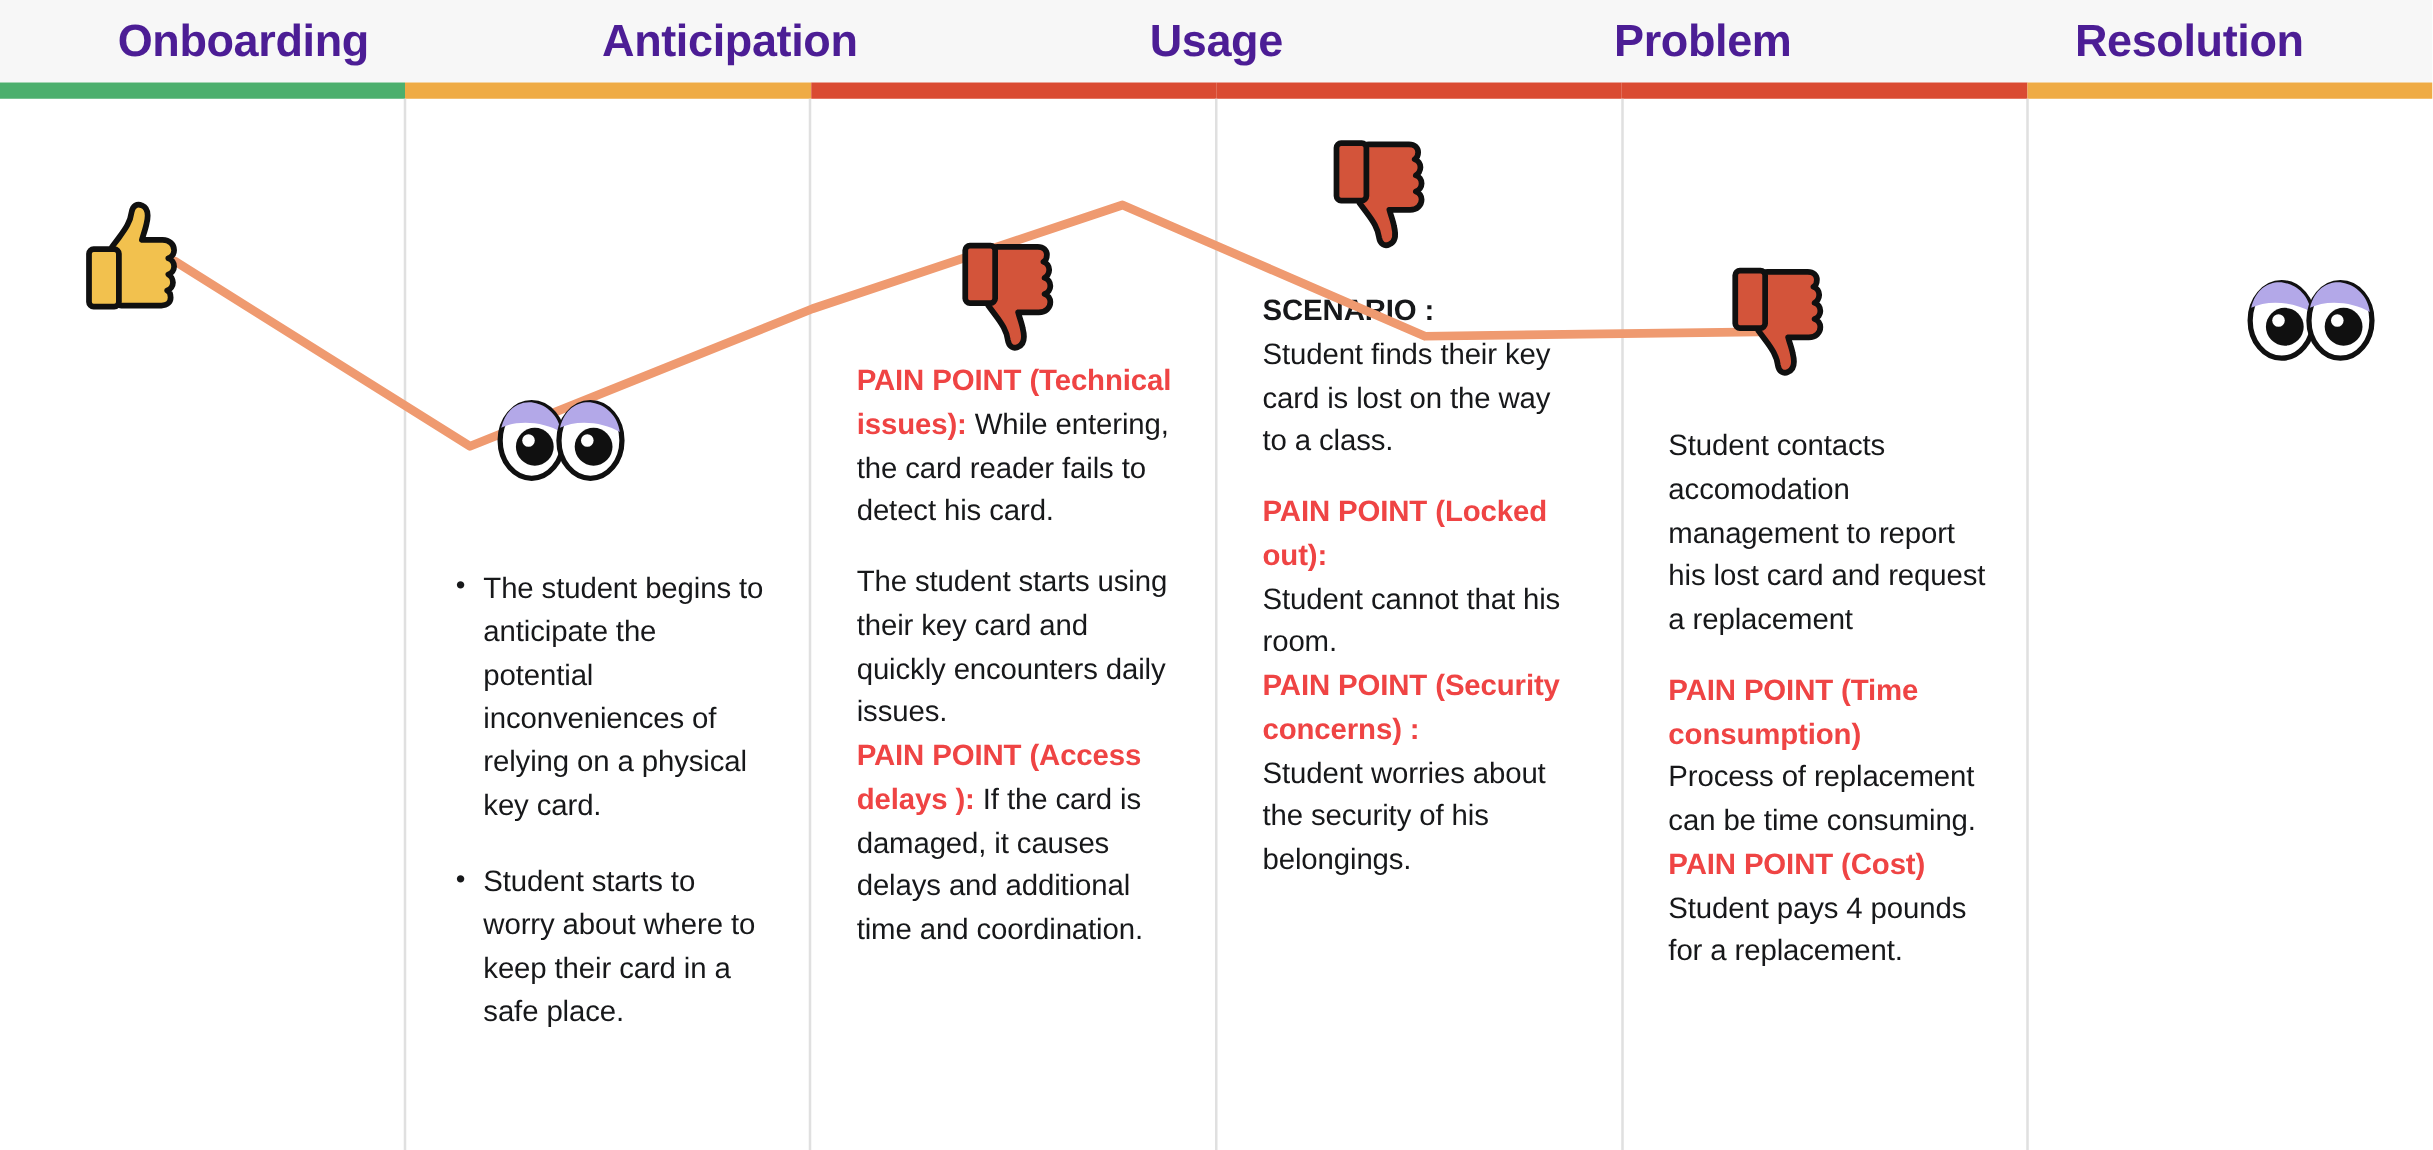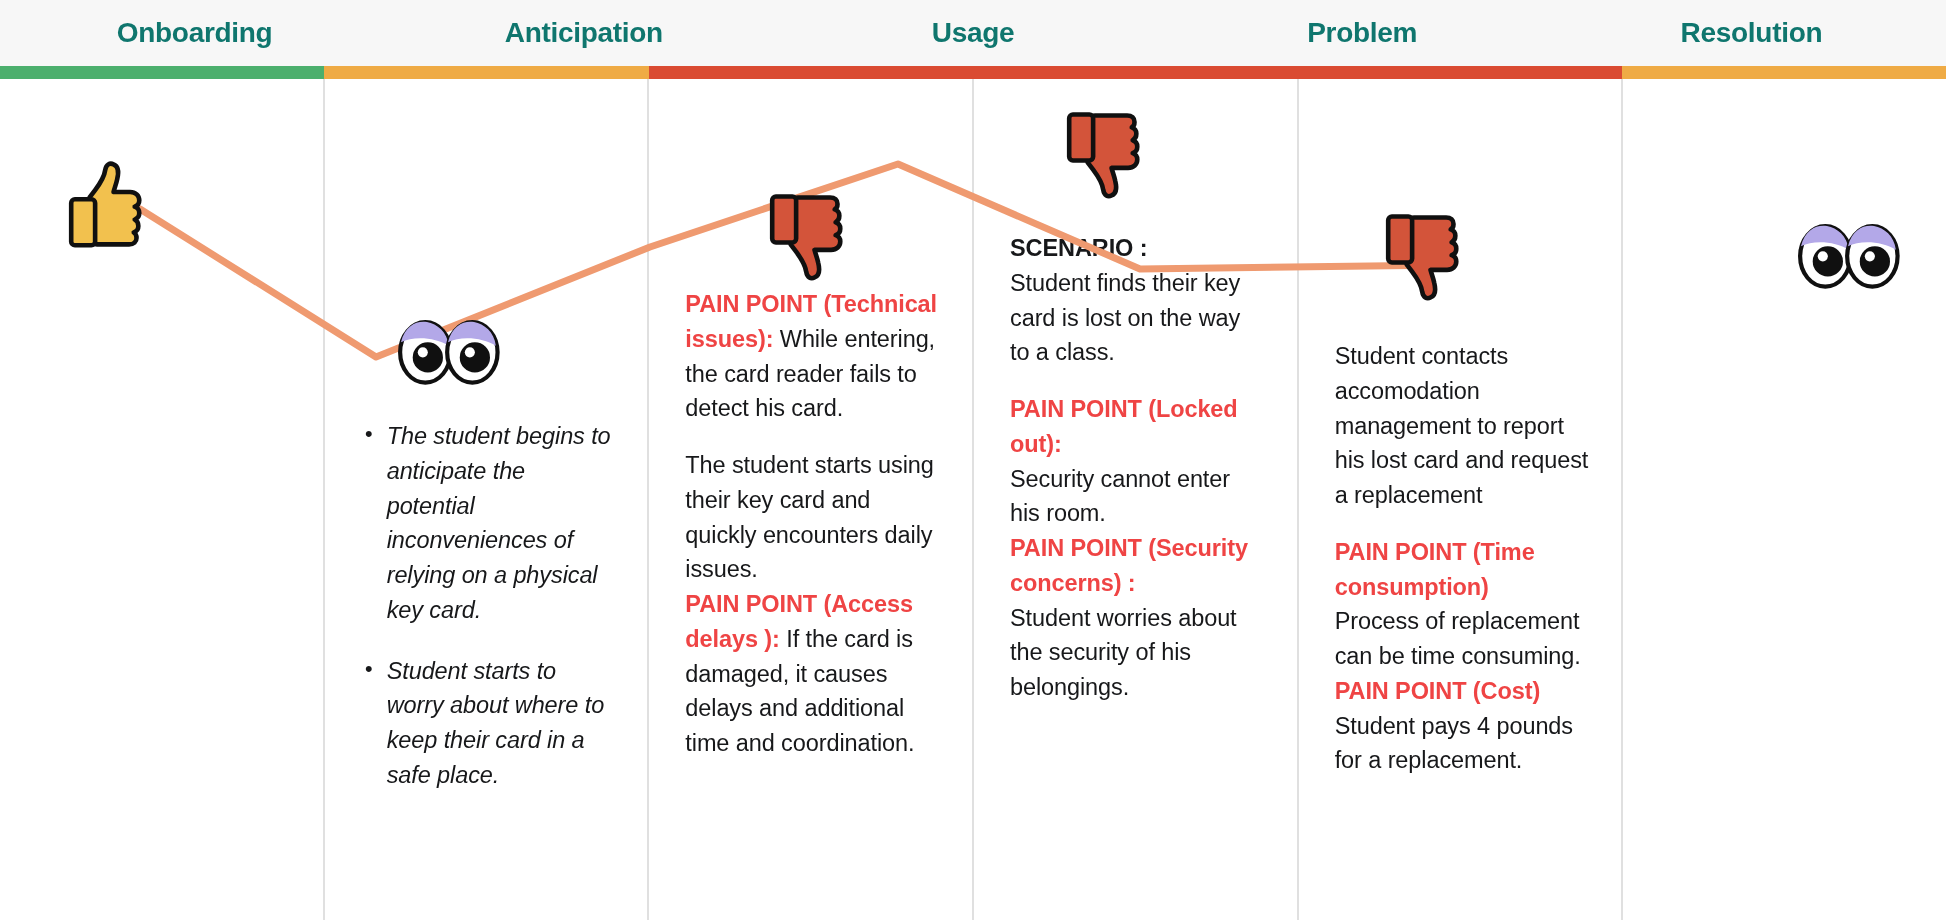--- a/index.html
+++ b/index.html
@@ -9,21 +9,21 @@
     font-family: "Liberation Sans", sans-serif;
     overflow: hidden;
   }
   .journey-map { position: relative; width: 1946px; height: 920px; background:#fff; }
 
   
   .header-row { display: flex; width: 100%; height: 66px; background: #f7f7f7; }
   .header-cell {
     flex: 1 1 0; height: 66px;
     display: flex; align-items: center; justify-content: center;
-    font-size: 28px; font-weight: bold; color: #0f766e;
+    font-size: 36px; font-weight: bold; color: #4c1d95;
     letter-spacing: -0.3px;
   }
   .status-bar { display: flex; width: 100%; height: 13px; }
   .status-seg { flex: 1 1 0; height: 13px; }
 
   
   .body-row { display: flex; width: 100%; height: 841px; position: relative; }
   .col {
     flex: 1 1 0; position: relative; height: 841px;
     border-right: 2px solid #e0e0e0;
@@ -122,21 +122,21 @@
             <ellipse cx="38" cy="54" rx="30" ry="36" fill="#ffffff" stroke="#101010" stroke-width="5"></ellipse>
             <path d="M9 42 C14 22 28 16 40 18 C52 20 64 30 66 46 C50 36 24 34 9 42 Z" fill="#b3a8e8"></path>
             <circle cx="41" cy="60" r="18" fill="#101010"></circle>
             <circle cx="35" cy="54" r="6" fill="#ffffff"></circle>
             <ellipse cx="94" cy="54" rx="30" ry="36" fill="#ffffff" stroke="#101010" stroke-width="5"></ellipse>
             <path d="M65 42 C70 22 84 16 96 18 C108 20 120 30 122 46 C106 36 80 34 65 42 Z" fill="#b3a8e8"></path>
             <circle cx="97" cy="60" r="18" fill="#101010"></circle>
             <circle cx="91" cy="54" r="6" fill="#ffffff"></circle>
           </svg>
         </div>
-        <div class="text-block" style="top:340px;font-style:italic;">
+        <div class="text-block" style="top:374px;">
           <ul class="bullets">
             <li>The student begins to anticipate the potential inconveniences of relying on a physical key card.</li>
             <li>Student starts to worry about where to keep their card in a safe place.</li>
           </ul>
         </div>
       </div>
     </div>
 
     <div class="col">
       <div class="col-inner">
@@ -167,21 +167,21 @@
             <path d="M14 6 L32 6 C34 6 36 8 36 10 L36 52 C36 54 34 56 32 56 L14 56 C12 56 10 54 10 52 L10 10 C10 8 12 6 14 6 Z" fill="#d3543a" stroke="#101010" stroke-width="5" stroke-linejoin="round"></path>
           </svg>
         </div>
         <div class="text-block" style="top:152px;">
           <div class="para">
             <span class="scenario-lbl">SCENARIO :</span><br>
             <span>Student finds their key card is lost on the way to a class.</span>
           </div>
           <div class="para">
             <span class="pain">PAIN POINT (Locked out):</span><br>
-            <span>Security cannot enter his room.</span>
+            <span>Student cannot that his room.</span>
           </div>
           <div class="para" style="margin-top:0;">
             <span class="pain">PAIN POINT (Security concerns) :</span><br>
             <span>Student worries about the security of his belongings.</span>
           </div>
         </div>
       </div>
     </div>
 
     <div class="col">

